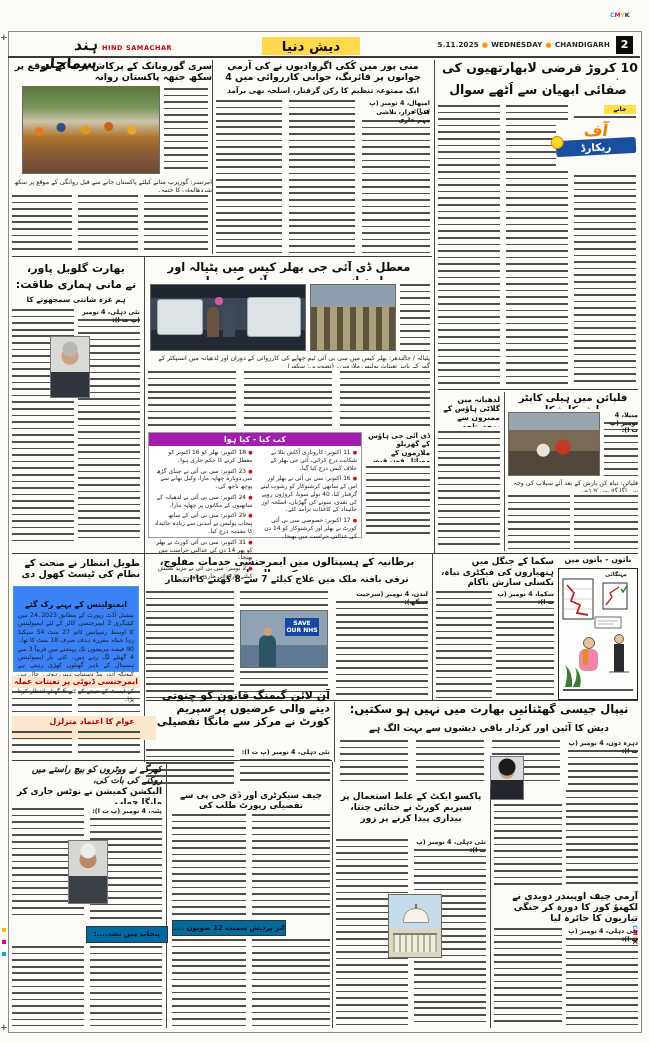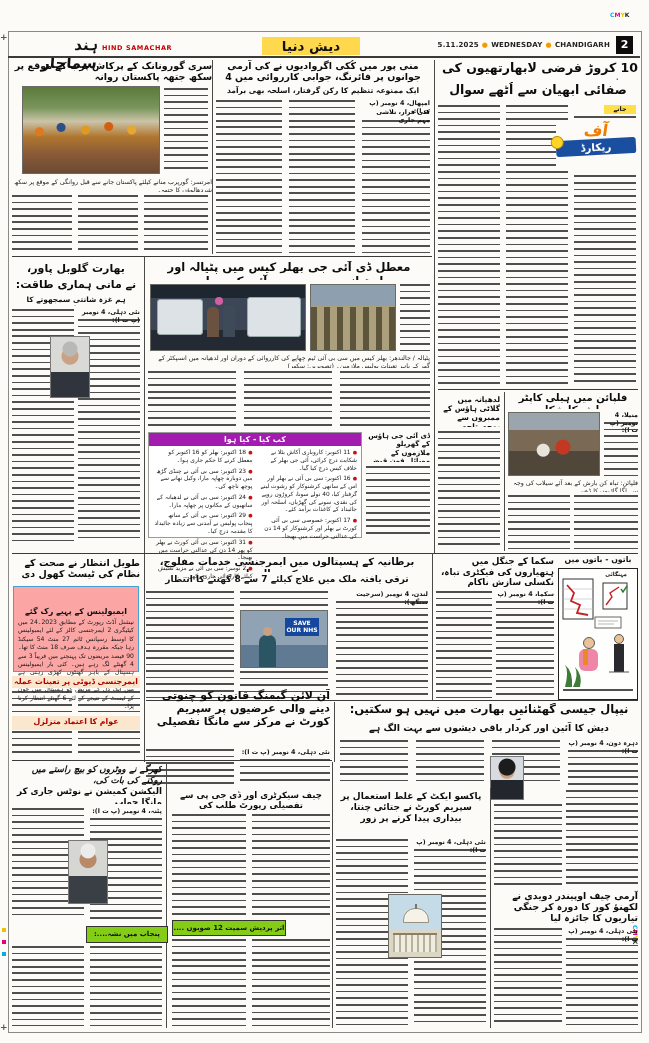--- a/index.html
+++ b/index.html
@@ -30,25 +30,25 @@
   .cmyk .c{color:#00aee6}.cmyk .m{color:#e6007e}.cmyk .y{color:#e8c400}.cmyk .k{color:#222}
   .plus{color:#555;font-size:9px;font-weight:bold;}
   
   .redbox{border:1px solid #999;box-sizing:border-box;background:#fff;}
   .redbox-head{background:#a21caf;color:#fff;font-weight:bold;font-size:8px;text-align:center;direction:rtl;line-height:13px;}
   .tl-cols{display:flex;direction:rtl;gap:5px;padding:3px 4px;}
   .tl-col{flex:1;}
   .tl-item{font-size:5.9px;line-height:1.32;direction:rtl;text-align:right;margin-bottom:3px;color:#161616;}
   .tl-item::before{content:"●";color:#c41414;font-size:5px;margin-left:2px;}
   
-  .bluebox{border:1.5px solid #45a1d6;box-sizing:border-box;background:#fca5a5;padding:20px 4px;}
+  .bluebox{border:1.5px solid #45a1d6;box-sizing:border-box;background:#3b82f6;padding:13px 4px;}
   .bluebox-title{font-size:8px;font-weight:bold;text-align:center;direction:rtl;margin-bottom:2px;}
   .bluebox-text{font-size:6.1px;direction:rtl;text-align:justify;line-height:1.38;color:#1a1a1a;}
   .redsub{color:#b00000;background:#fbe7cd;font-weight:bold;font-size:7.8px;text-align:center;direction:rtl;line-height:12px;overflow:hidden;}
-  .boxhead{border:1px solid #333;font-weight:bold;font-size:7px;text-align:center;direction:rtl;line-height:1.25;background:#84cc16;overflow:hidden;}
+  .boxhead{border:1px solid #333;font-weight:bold;font-size:7px;text-align:center;direction:rtl;line-height:1.25;background:#0369a1;overflow:hidden;}
   
   .offrec-top{color:#f07c00;font-weight:bold;font-size:16px;text-align:center;direction:rtl;transform:skewX(-8deg);line-height:17px;}
   .offrec-bot{position:relative;background:#1a4fa0;color:#fff;font-weight:bold;font-size:10.5px;text-align:center;direction:rtl;border-radius:3px;line-height:16px;transform:rotate(-3deg);}
   .coin{position:absolute;left:-5px;top:-5px;width:11px;height:11px;border-radius:50%;background:#ffd428;border:1px solid #c09000;}
   .chip{background:#ffe04a;font-weight:bold;font-size:6.4px;direction:rtl;text-align:center;line-height:9px;}
   
   .nhs-sign{position:absolute;right:8px;top:7px;width:32px;background:#16479e;color:#fff;font-weight:bold;font-size:6px;line-height:1.15;text-align:center;padding:2px 1px;direction:ltr;}
   .nhs-fig{position:absolute;left:18px;bottom:0;width:17px;height:32px;background:#2b5562;border-radius:7px 7px 0 0;}
   .nhs-fig::before{content:"";position:absolute;left:4px;top:-8px;width:9px;height:9px;border-radius:50%;background:#caa183;}
   
@@ -197,21 +197,21 @@
   <div class="abs hline" style="left:12px;top:553px;width:626px;"></div>
 
   <div class="abs hl hl-r" style="left:12px;top:557px;width:128px;height:26px;font-size:9.5px;">طویل انتظار نے صحت کے نظام کی ٹیسٹ کھول دی</div>
   <div class="abs bluebox" style="left:13px;top:586px;width:126px;height:86px;">
     <div class="bluebox-title">ایمبولینس کے پہیے رک گئے</div>
     <div class="bluebox-text">نیشنل آڈٹ رپورٹ کے مطابق 2023۔24 میں کیٹیگری 2 ایمرجنسی کالز کے لئے ایمبولینس کا اوسط رسپانس ٹائم 27 منٹ 54 سیکنڈ رہا جبکہ مقررہ ہدف صرف 18 منٹ کا تھا۔ 90 فیصد مریضوں تک پہنچنے میں قریباً 3 سے 4 گھنٹے لگ رہے ہیں۔ کئی بار ایمبولینس ہسپتال کے باہر گھنٹوں کھڑی رہتی ہے کیونکہ اندر بیڈ دستیاب نہیں ہوتے۔ حال ہی میں ایک دل کے مریض کو ہسپتال میں خون کے ٹیسٹ کے نتیجے کے لئے 6 گھنٹے انتظار کرنا پڑا۔</div>
   </div>
   <div class="abs redsub" style="left:12px;top:676px;width:128px;height:12px;">ایمرجنسی ڈیوٹی پر تعینات عملہ بھی بدحال</div>
   <div class="abs sim" style="left:12px;top:691px;width:60px;height:22px;"></div>
   <div class="abs sim" style="left:78px;top:691px;width:62px;height:22px;"></div>
-  <div class="abs redsub" style="left:12px;top:716px;width:128px;height:14px;">عوام کا اعتماد متزلزل</div>
+  <div class="abs redsub" style="left:12px;top:716px;width:128px;height:24px;padding-left:16px;">عوام کا اعتماد متزلزل</div>
   <div class="abs sim" style="left:12px;top:731px;width:60px;height:26px;"></div>
   <div class="abs sim" style="left:78px;top:731px;width:62px;height:26px;"></div>
 
   <div class="abs hl" style="left:146px;top:556px;width:282px;height:16px;font-size:10px;">برطانیہ کے ہسپتالوں میں ایمرجنسی خدمات مفلوج، مریضوں کی حالت ابتر</div>
   <div class="abs sub" style="left:146px;top:574px;width:282px;height:14px;font-size:9px;">ترقی یافتہ ملک میں علاج کیلئے 7 سے 8 گھنٹے کا انتظار</div>
   <div class="abs dl" style="left:336px;top:591px;width:92px;">لندن، 4 نومبر (سرجیت سنگھ):</div>
   <div class="abs sim" style="left:336px;top:601px;width:92px;height:97px;"></div>
   <div class="abs sim" style="left:240px;top:591px;width:88px;height:17px;"></div>
   <div class="abs photo" style="left:240px;top:610px;width:88px;height:58px;background:linear-gradient(180deg,#8fa3b5 0 60%,#5f7a92 60% 100%);">
     <div class="nhs-sign"><span>SAVE OUR NHS</span></div>

